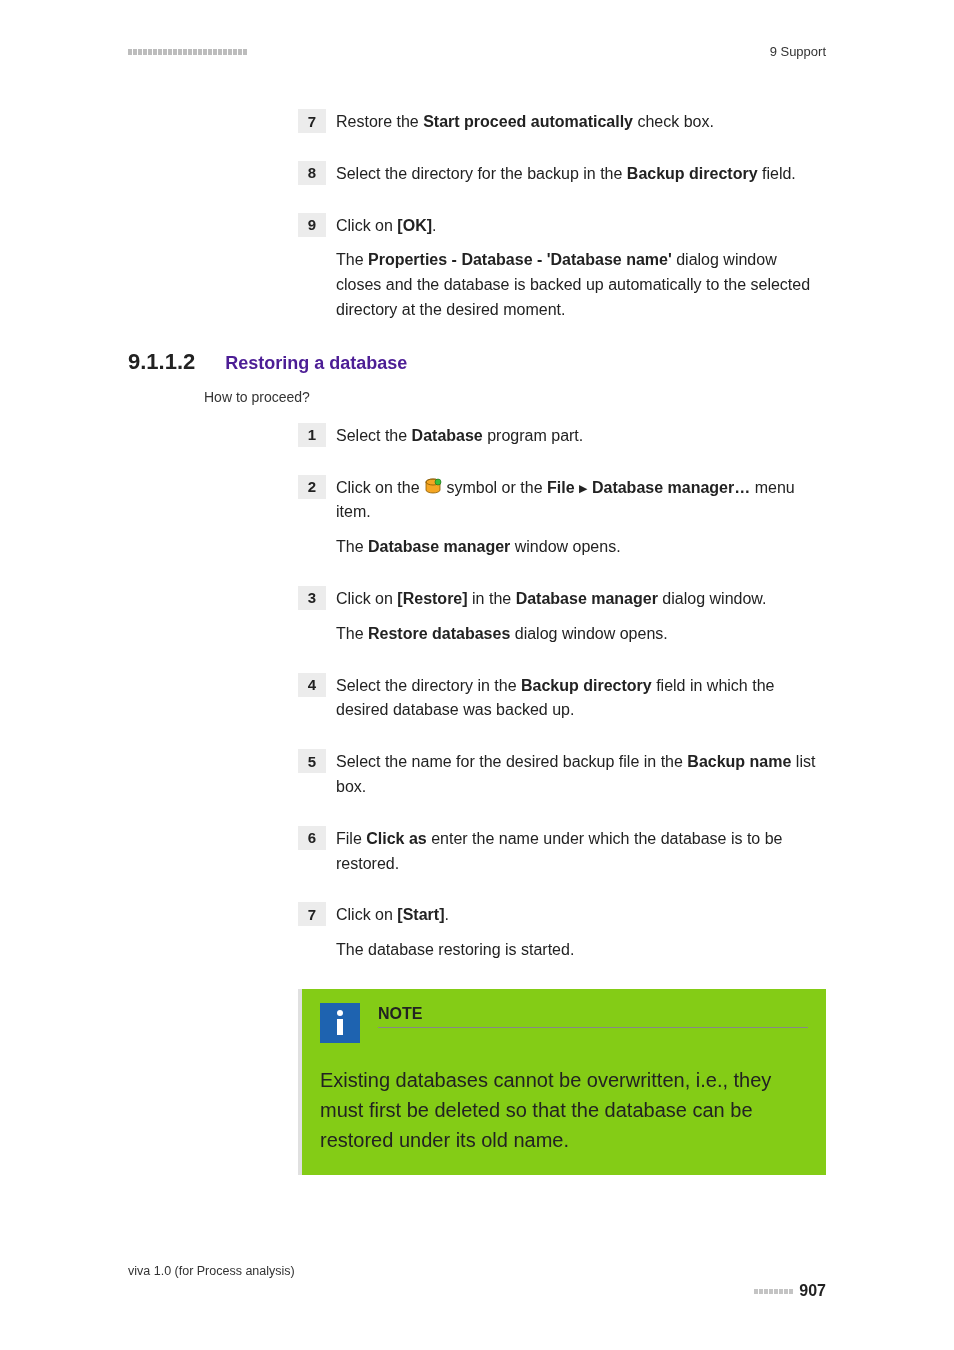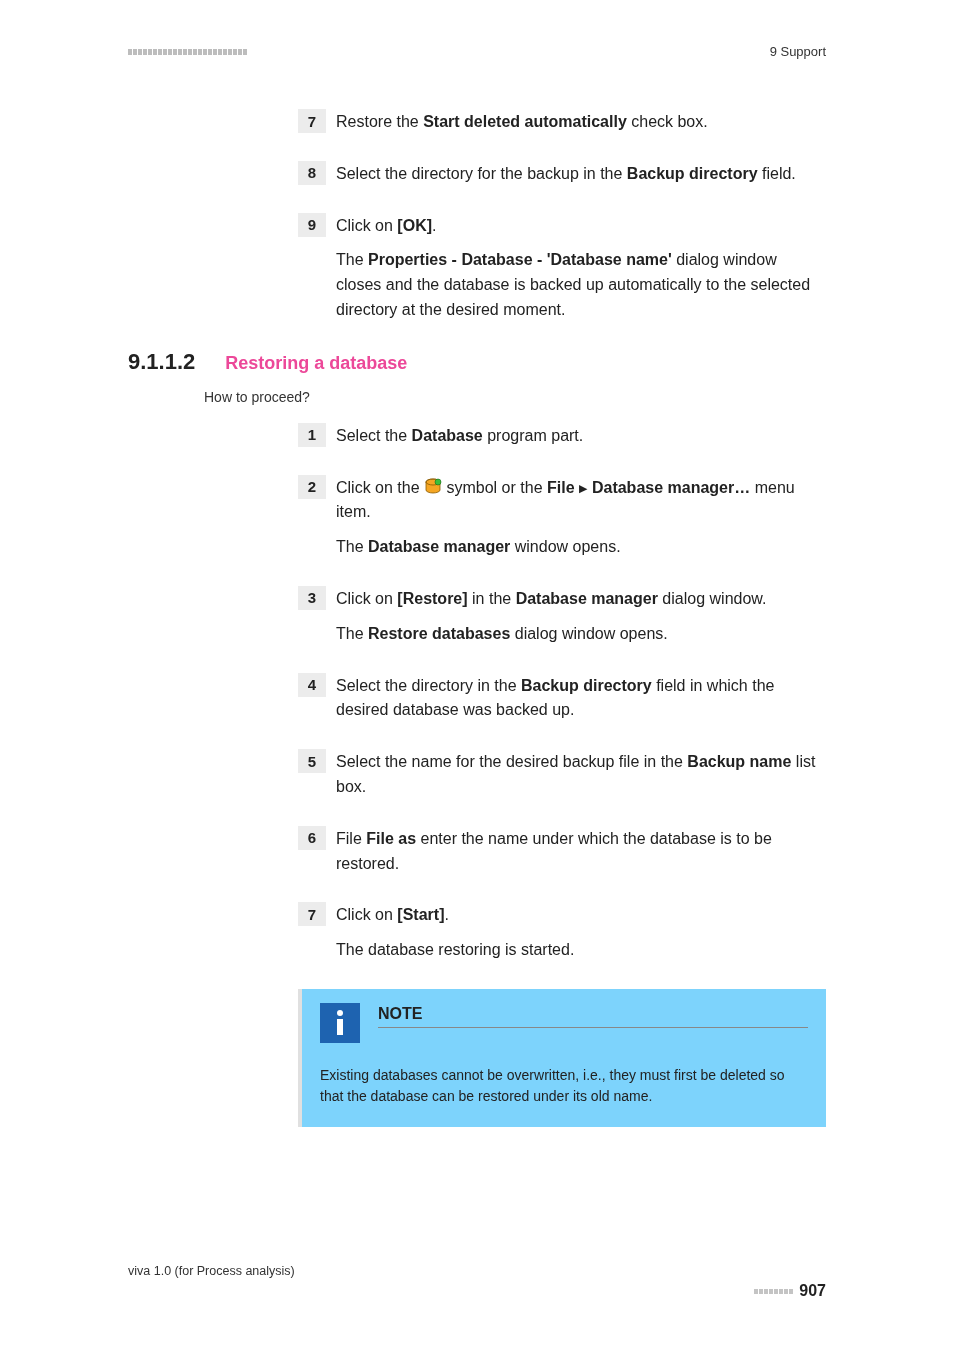--- a/index.html
+++ b/index.html
@@ -72,38 +72,38 @@
     margin-bottom: 14px;
   }
   .sect-num {
     font-weight: 700;
     font-size: 22px;
     color: #222;
   }
   .sect-title {
     font-weight: 700;
     font-size: 18px;
-    color: #ec4899;
+    color: #4c1d95;
   }
   .howto {
     margin-left: 76px;
     font-size: 14px;
     color: #333;
     margin-bottom: 18px;
   }
   .db-icon {
     display: inline-block;
     width: 18px;
     height: 18px;
     vertical-align: -3px;
   }
   .note-box {
     margin-left: 0;
     margin-top: 10px;
-    background: #7dd3fc;
+    background: #84cc16;
     border-left: 4px solid #e0e0e0;
     padding: 14px 18px 20px 18px;
   }
   .note-top {
     display: flex;
     align-items: flex-start;
     gap: 18px;
   }
   .note-icon {
     width: 40px;
@@ -128,21 +128,21 @@
   }
   .note-title {
     font-weight: 700;
     font-size: 16px;
     border-bottom: 1px solid #888;
     padding-bottom: 4px;
     margin-bottom: 8px;
     display: block;
   }
   .note-body {
-    font-size: 14px;
+    font-size: 20px;
     line-height: 1.5;
     color: #222;
     margin-top: 22px;
   }
   .footer-row {
     position: absolute;
     bottom: 50px;
     left: 128px;
     right: 128px;
     display: flex;
@@ -210,21 +210,21 @@
         <div class="dash"></div>
         <div class="dash"></div>
       </div>
     <div class="header-label">9 Support</div>
   </div>
 
   <div class="content-col" id="steps-a">
       <div class="step">
         <div class="step-num">7</div>
         <div class="step-body">
-          <p class="inline-text"><span>Restore the </span><span class="b">Start deleted automatically</span><span> check box.</span></p>
+          <p class="inline-text"><span>Restore the </span><span class="b">Start proceed automatically</span><span> check box.</span></p>
         </div>
       </div>
       <div class="step">
         <div class="step-num">8</div>
         <div class="step-body">
           <p class="inline-text"><span>Select the directory for the backup in the </span><span class="b">Backup directory</span><span> field.</span></p>
         </div>
       </div>
       <div class="step">
         <div class="step-num">9</div>
@@ -275,21 +275,21 @@
       </div>
       <div class="step">
         <div class="step-num">5</div>
         <div class="step-body">
           <p class="inline-text"><span>Select the name for the desired backup file in the </span><span class="b">Backup name</span><span> list box.</span></p>
         </div>
       </div>
       <div class="step">
         <div class="step-num">6</div>
         <div class="step-body">
-          <p class="inline-text"><span>File </span><span class="b">File as</span><span> enter the name under which the database is to be restored.</span></p>
+          <p class="inline-text"><span>File </span><span class="b">Click as</span><span> enter the name under which the database is to be restored.</span></p>
         </div>
       </div>
       <div class="step">
         <div class="step-num">7</div>
         <div class="step-body">
           <p class="inline-text"><span>Click on </span><span class="b">[Start]</span><span>.</span></p>
           <p class="inline-text"><span>The database restoring is started.</span></p>
         </div>
       </div>
     </div>

